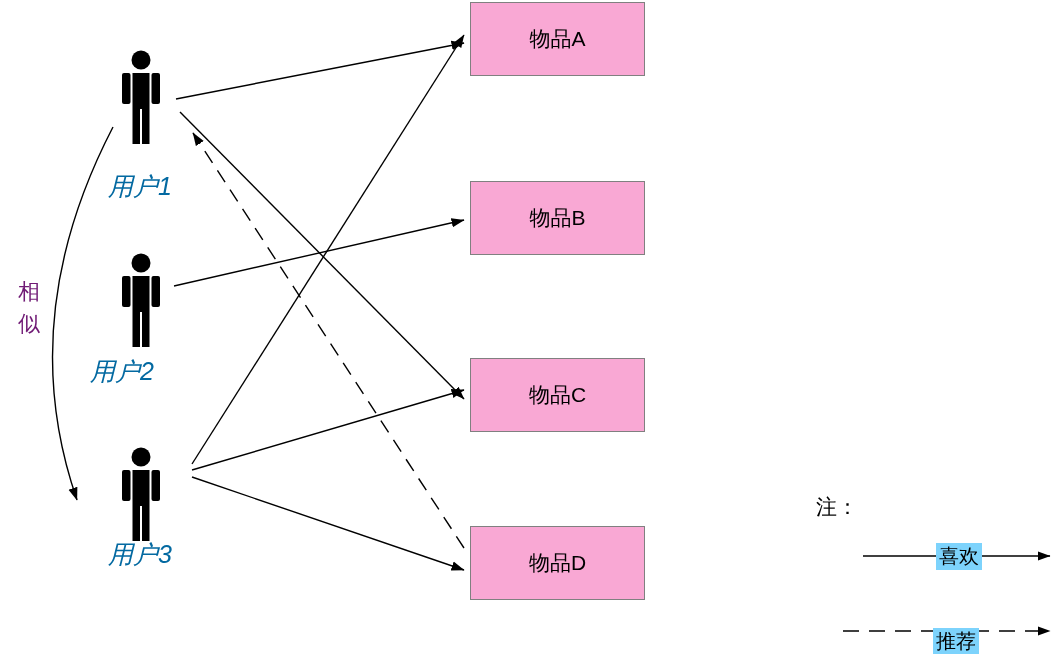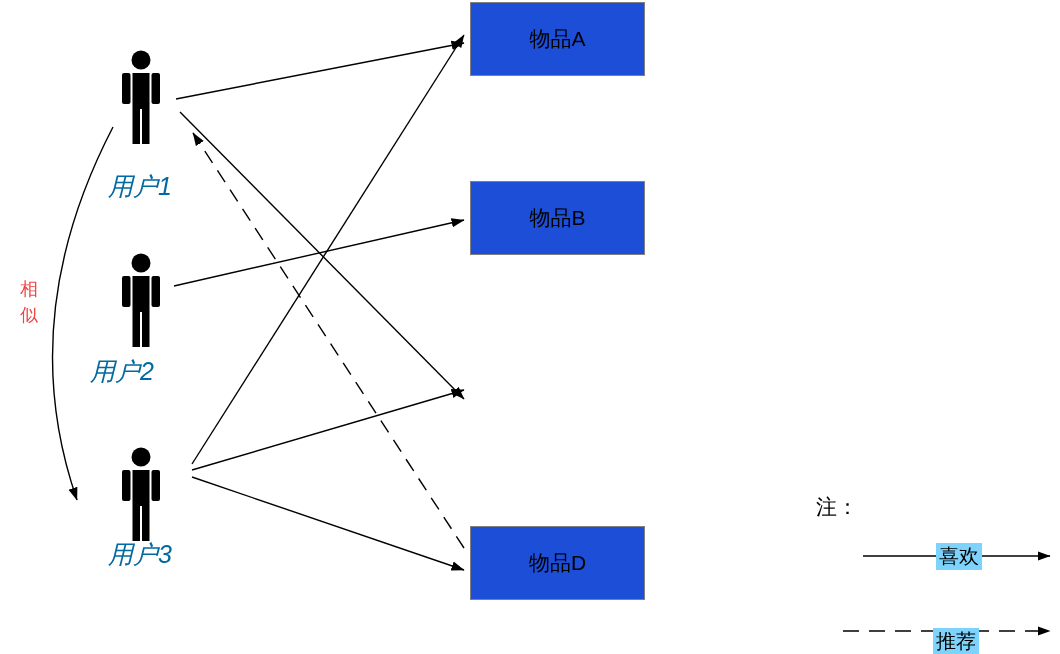--- a/index.html
+++ b/index.html
@@ -12,27 +12,27 @@
   }
   #edge-layer{position:absolute;left:0;top:0;z-index:1;}
   .person-icon{position:absolute;z-index:2;}
   .user-label{
     position:absolute;z-index:2;width:72px;text-align:center;
     font-size:25px;color:#0369a1;font-style:italic;
   }
   .item-box{
     position:absolute;z-index:2;
     width:173px;height:72px;
-    background:#1d4ed8;border:1px solid #808080;
+    background:#f9a8d4;border:1px solid #808080;
     display:flex;align-items:center;justify-content:center;
     font-size:21px;color:#000;
   }
   .similar-label{
     position:absolute;z-index:2;left:16px;top:276px;width:26px;
-    font-size:18px;line-height:1.45;color:#ef4444;text-align:center;
+    font-size:22px;line-height:1.45;color:#701a75;text-align:center;
     word-break:break-all;
   }
   .legend-note{
     position:absolute;z-index:2;left:816px;top:493px;
     font-size:21px;color:#000;
   }
   .legend-inline-label{
     position:absolute;z-index:2;background:#7dd3fc;padding:0 3px;
     font-size:20px;color:#000;
   }
@@ -95,20 +95,23 @@
     <rect x="32" y="59" width="7.5" height="35" fill="#000"></rect>
   </svg>
   <div class="user-label" style="left:104px;top:538px;">用户3</div>
 
   <div class="item-box" style="left:470px;top:2px;">
     <span>物品A</span>
   </div>
   <div class="item-box" style="left:470px;top:181px;text-align:center;">
     <span>物品B</span>
   </div>
+  <div class="item-box" style="left:470px;top:358px;">
+    <span>物品C</span>
+  </div>
   <div class="item-box" style="left:470px;top:526px;">
     <span>物品D</span>
   </div>
 
   <div class="similar-label">相似</div>
 
   <div class="legend-note">注：</div>
   <div class="legend-inline-label" id="legend-like-label">喜欢</div>
   <div class="legend-inline-label" id="legend-recommend-label">推荐</div>
 

